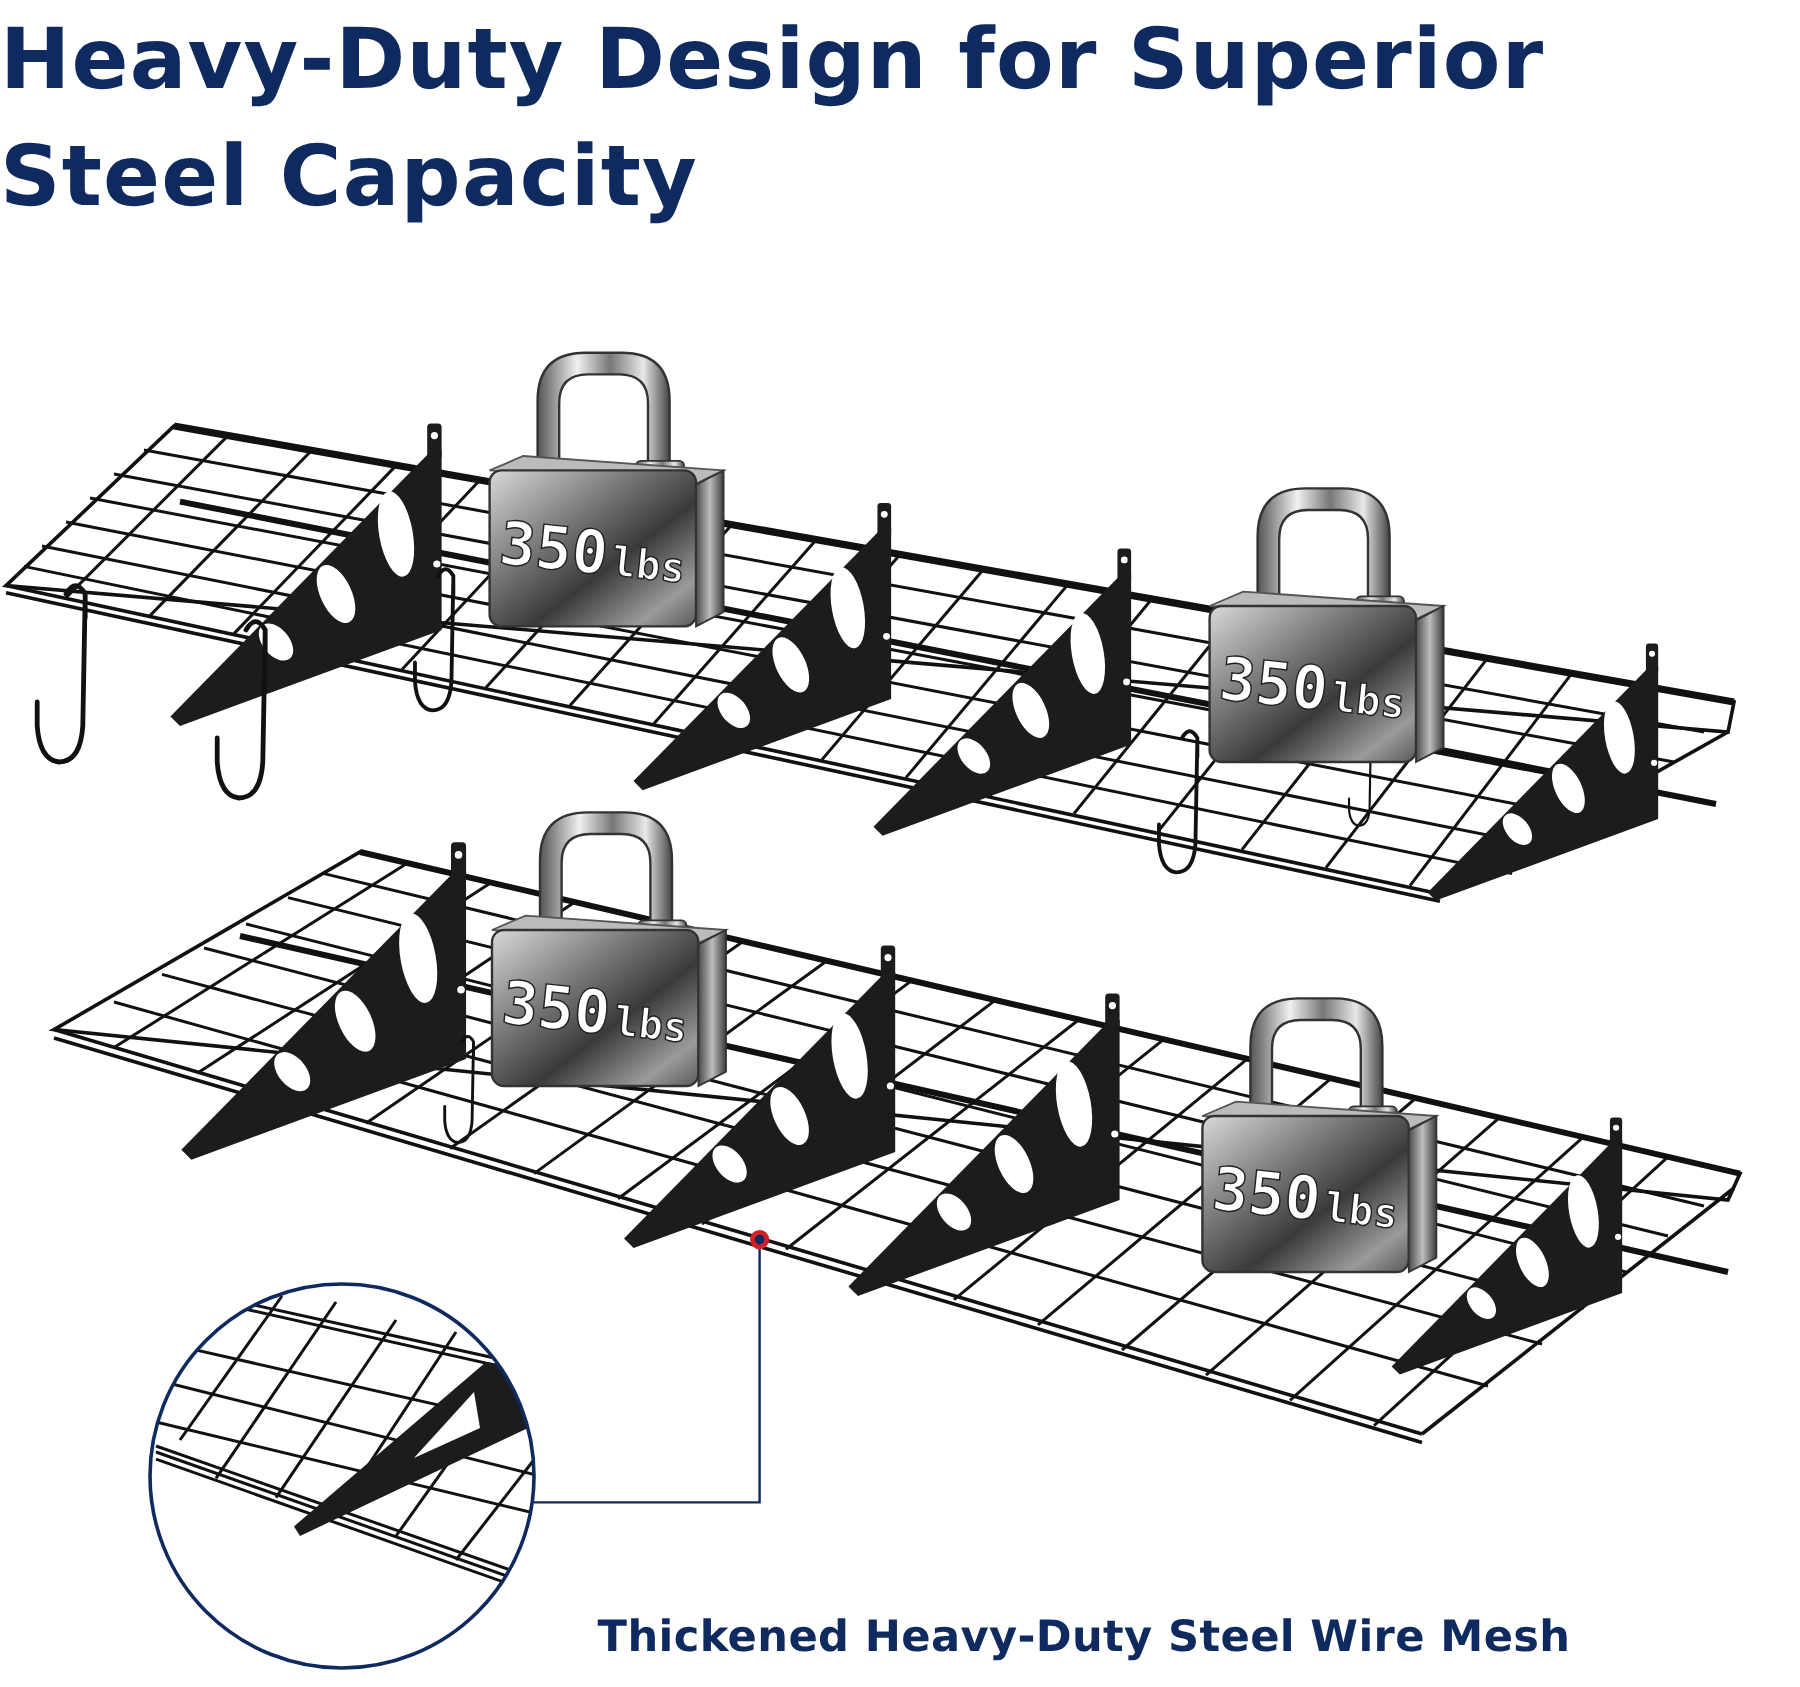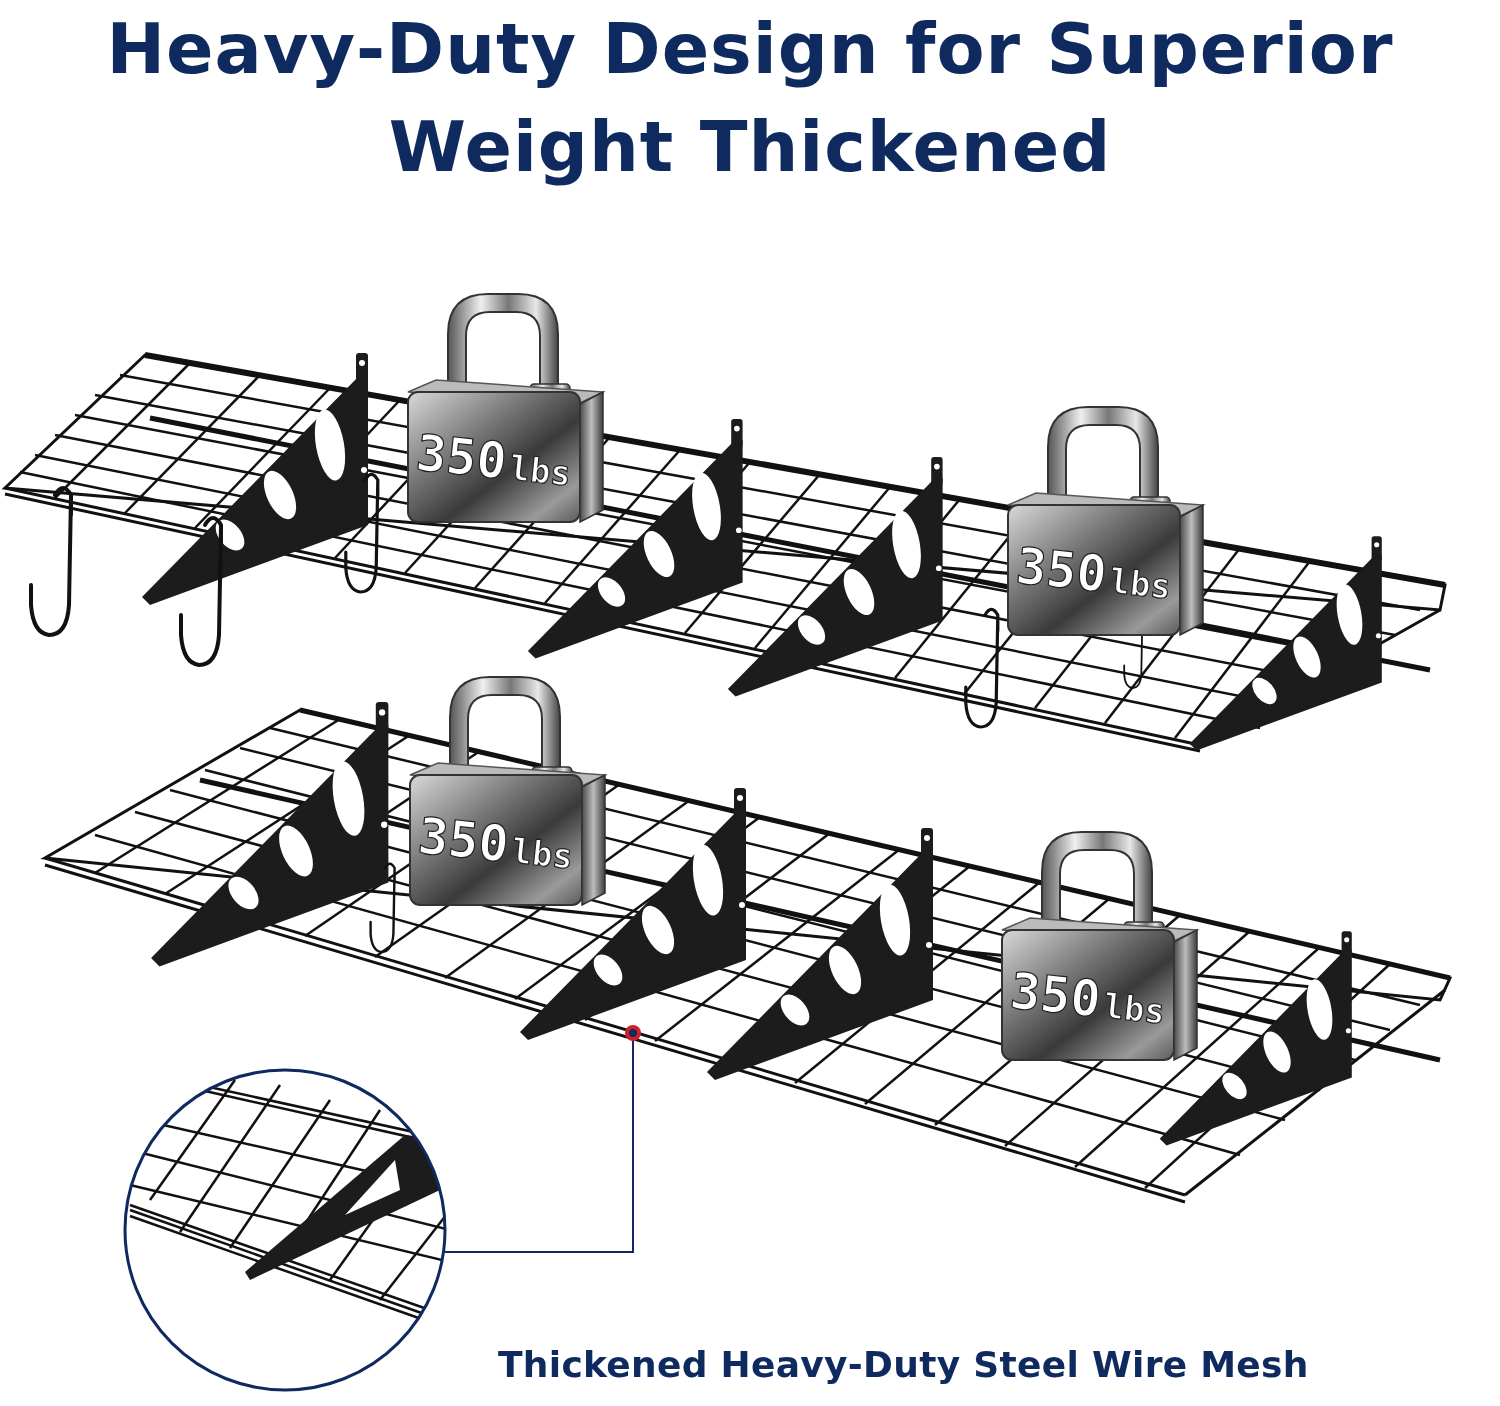--- a/index.html
+++ b/index.html
@@ -1,40 +1,40 @@
 <!DOCTYPE html>
 <html><head>
 <meta charset="utf-8">
 <style>
   html, body { margin: 0; padding: 0; background: #ffffff; }
   body { width: 1500px; height: 1406px; position: relative; overflow: hidden;
          font-family: "DejaVu Sans", sans-serif; }
   .title {
-    position: absolute; left: 0; top: 0; width: 1500px; text-align: center;
+    position: absolute; left: 0; top: 0; width: 1500px; 
     font-family: "DejaVu Sans", sans-serif; font-weight: bold;
     color: #0f2a5f; font-size: 70px; line-height: 98px; letter-spacing: 1px;
     margin: 0; padding-top: 0;
   }
   .title .line { display: block; }
   svg.scene { position: absolute; left: 0; top: 0; }
   .caption {
     position: absolute; left: 498px; top: 1344px; width: 900px;
     font-family: "DejaVu Sans", sans-serif; font-weight: bold;
     color: #0f2a5f; font-size: 36px; letter-spacing: 0.3px; white-space: nowrap;
   }
   .weight-label {
     font-family: "DejaVu Sans Mono", monospace; font-weight: bold;
   }
 </style>
 </head>
 <body>
 
 <h1 class="title">
   <span class="line">Heavy-Duty Design for Superior</span>
-  <span class="line">Weight Thickened</span>
+  <span class="line">Steel Capacity</span>
 </h1>
 
 <svg class="scene" width="1500" height="1406" viewBox="0 0 1500 1406" xmlns="http://www.w3.org/2000/svg">
   <defs>
     <linearGradient id="steel" x1="0" y1="0" x2="1" y2="1">
       <stop offset="0" stop-color="#d9d9d9"></stop>
       <stop offset="0.35" stop-color="#7a7a7a"></stop>
       <stop offset="0.6" stop-color="#3a3a3a"></stop>
       <stop offset="0.85" stop-color="#9a9a9a"></stop>
       <stop offset="1" stop-color="#5a5a5a"></stop>

